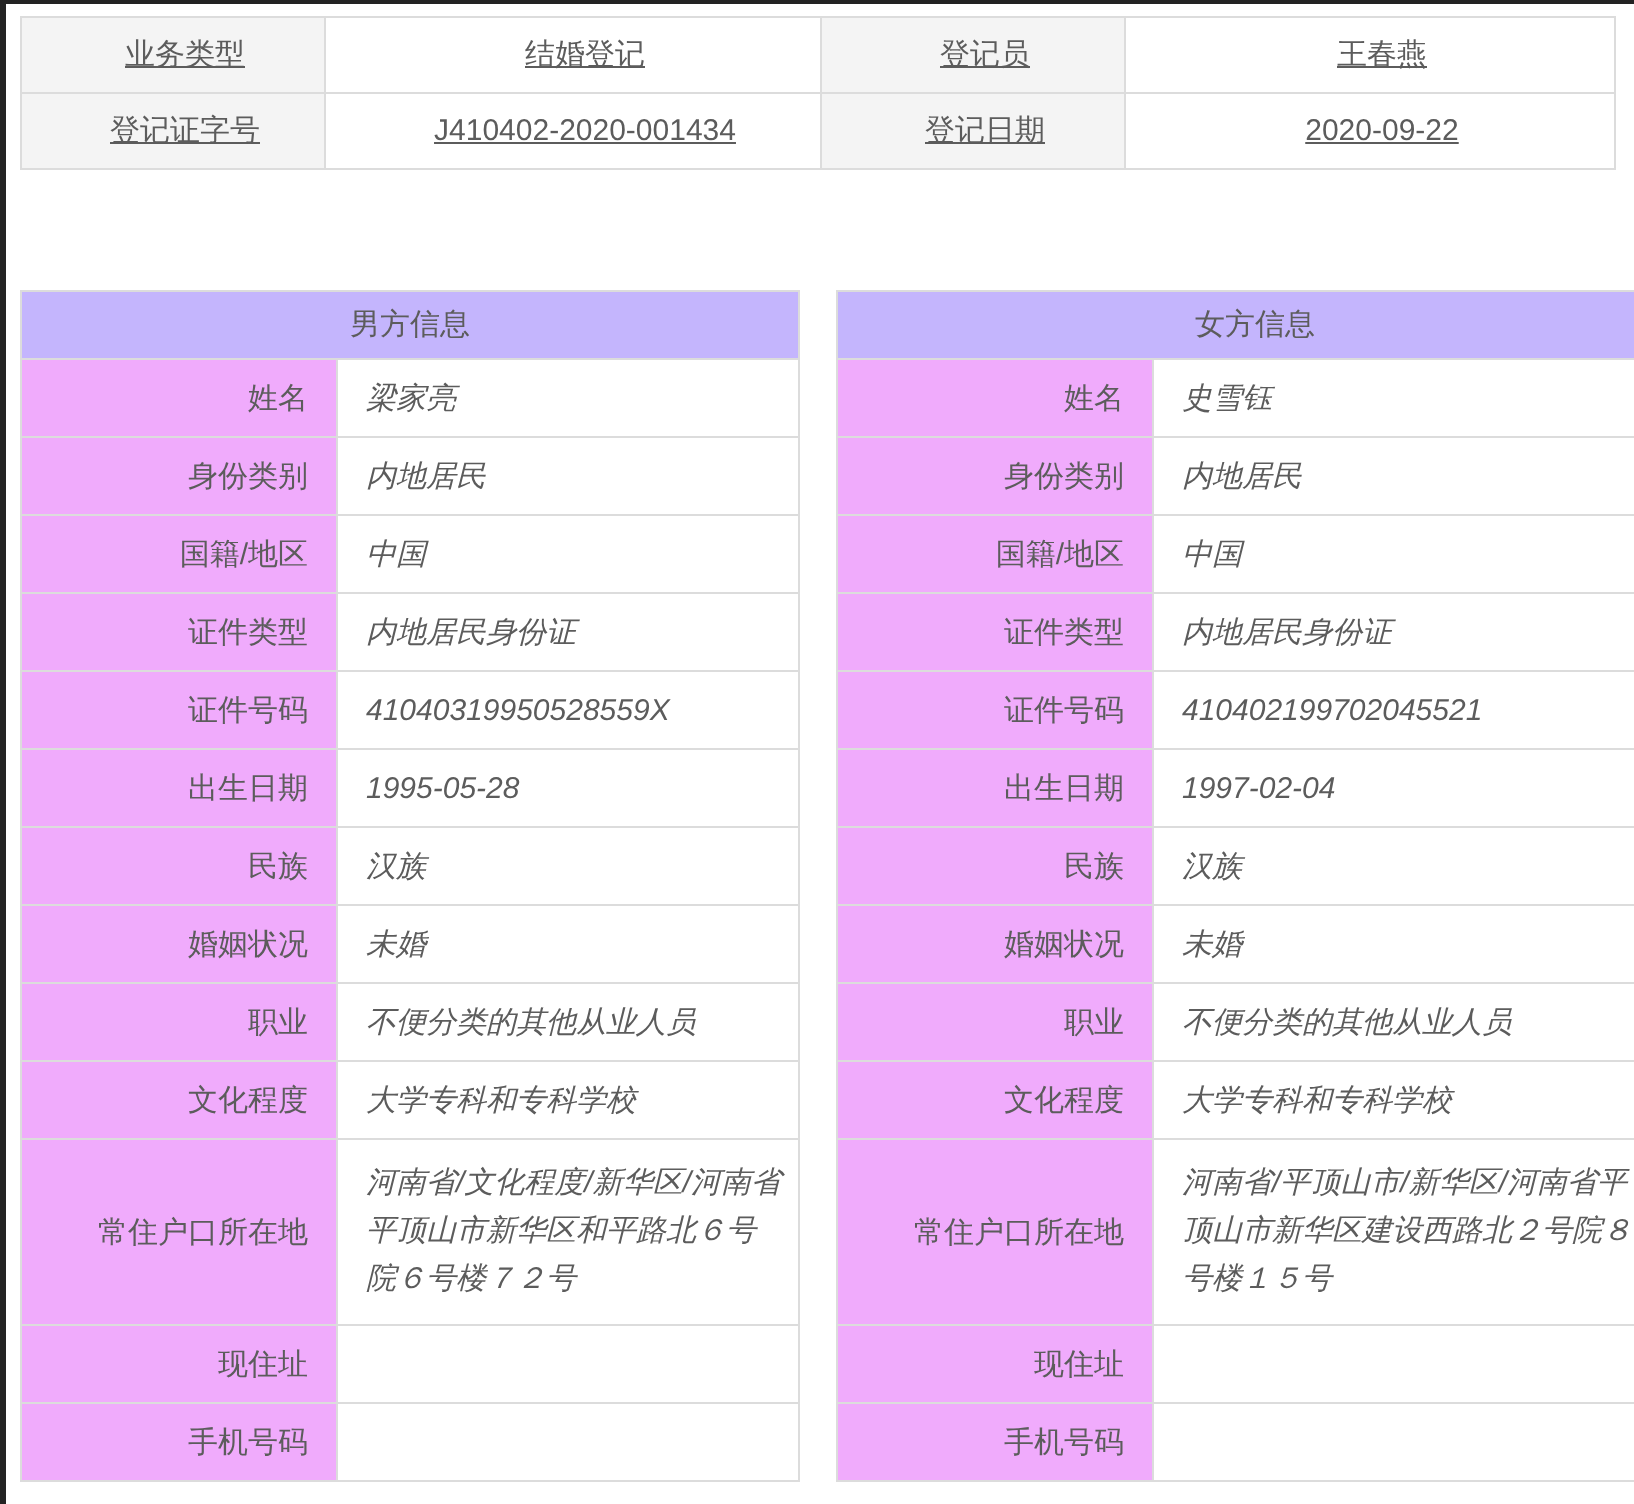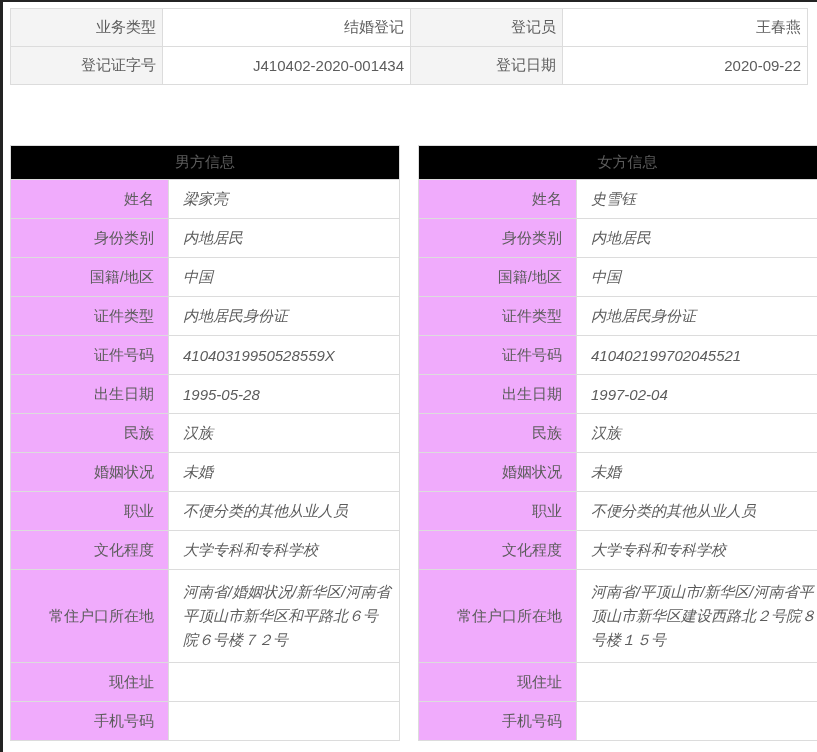--- a/index.html
+++ b/index.html
@@ -18,29 +18,29 @@
   td, th {
     border: 1px solid #dcdcdc;
     font-size: 15px;
     color: #5c5c5c;
     overflow: hidden;
     white-space: normal;
   }
 
   
   .summary { left: 10px; top: 8px; width: 797px; }
-  .summary td { height: 38px; padding: 0 6px 0 18px; text-align: right; vertical-align: middle; }
+  .summary td { height: 38px; padding: 0 6px 0 18px; text-align: center; vertical-align: middle; text-decoration: underline; }
   .summary td.lbl { background: #f4f4f4; }
 
   
   .person { top: 145px; width: 390px; }
   .person.male   { left: 10px; }
   .person.female { left: 418px; width: 419px; }
   .person th.title {
-    background: #000000; height: 34px;
+    background: #c4b5fd; height: 34px;
     font-weight: normal; text-align: center; vertical-align: middle;
   }
   .person td.lbl {
     background: #f0abfc; text-align: right;
     padding: 0 14px 0 20px; height: 39px; vertical-align: middle;
   }
   .person td.val { text-align: left; padding: 0 8px 0 14px; vertical-align: middle; font-style: italic; }
   .person tr.address td { height: auto; }
   .person tr.address td.val {
     padding-top: 10px; padding-bottom: 10px; line-height: 24px;
@@ -119,21 +119,21 @@
     <tr>
       <td class="lbl">职业</td>
       <td class="val">不便分类的其他从业人员</td>
     </tr>
     <tr>
       <td class="lbl">文化程度</td>
       <td class="val">大学专科和专科学校</td>
     </tr>
     <tr class="address">
       <td class="lbl">常住户口所在地</td>
-      <td class="val">河南省/婚姻状况/新华区/河南省平顶山市新华区和平路北６号院６号楼７２号</td>
+      <td class="val">河南省/文化程度/新华区/河南省平顶山市新华区和平路北６号院６号楼７２号</td>
     </tr>
     <tr>
       <td class="lbl">现住址</td>
       <td class="val"></td>
     </tr>
     <tr>
       <td class="lbl">手机号码</td>
       <td class="val"></td>
     </tr>
   </tbody>

